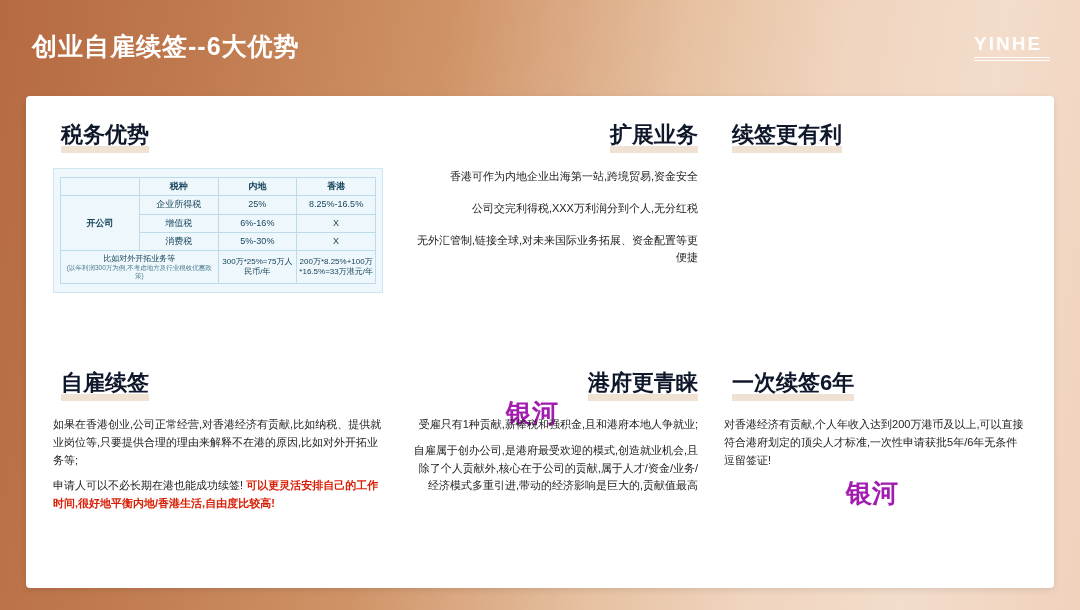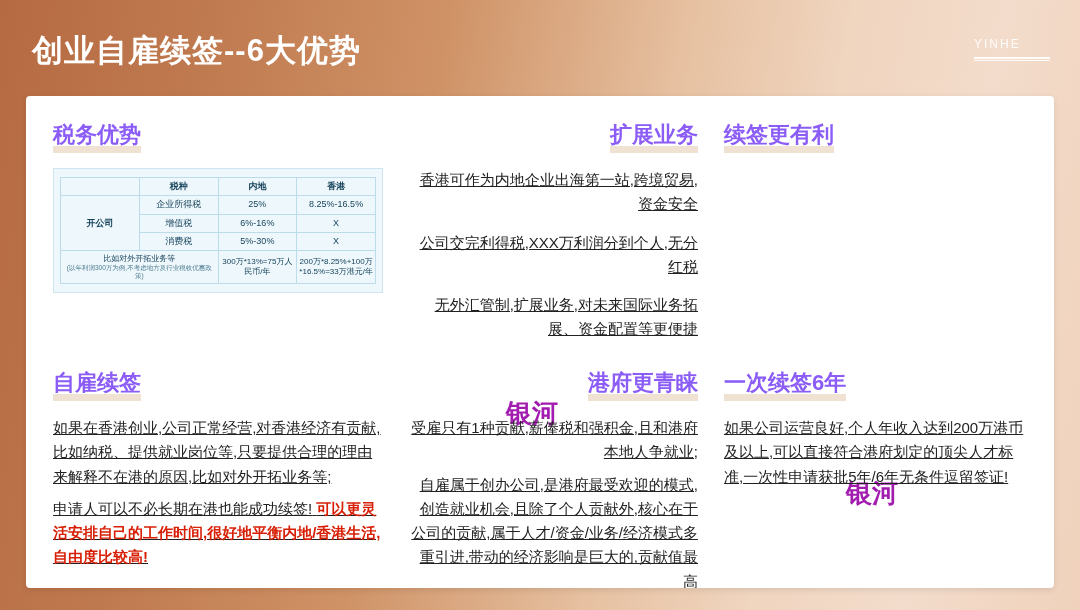--- a/index.html
+++ b/index.html
@@ -15,38 +15,38 @@
     position: relative;
   }
   .slide {
     position: absolute;
     inset: 0;
   }
   .title {
     position: absolute;
     left: 32px;
     top: 30px;
-    font-size: 31px;
+    font-size: 25px;
     font-weight: bold;
     color: #ffffff;
     letter-spacing: 1px;
     white-space: nowrap;
   }
   .logo {
     position: absolute;
     right: 30px;
     top: 34px;
     width: 76px;
     height: 32px;
     color: #ffffff;
     opacity: .95;
   }
   .logo-mark {
-    font-size: 12px;
-    font-weight: normal;
+    font-size: 19px;
+    font-weight: bold;
     letter-spacing: 2px;
     line-height: 20px;
   }
   .logo-bars {
     height: 4px;
     margin-top: 3px;
     background: repeating-linear-gradient(to bottom, #fff 0px, #fff 1.5px, transparent 1.5px, transparent 3px);
   }
   .card {
     position: absolute;
@@ -70,43 +70,42 @@
   .col { position: absolute; }
   .c1 { left: 27px; width: 330px; }
   .c2 { left: 382px; width: 290px; text-align: right; }
   .c3 { left: 698px; width: 300px; }
   .row1 { top: 24px; }
   .row2 { top: 272px; }
 
   .h {
     font-size: 22px;
     font-weight: bold;
-    color: #8b5cf6;
-    margin: 0 0 6px 0;
+    color: #0f172a;
+    margin: 0 0 6px 8px;
     display: inline-block;
     position: relative;
     white-space: nowrap;
   }
   .h::after {
     content: "";
     position: absolute;
     left: 0;
     right: 0;
     bottom: -3px;
     height: 7px;
     background: #efe2d2;
     z-index: -1;
   }
   .h-wrap { position: relative; z-index: 1; margin-bottom: 12px; }
 
   .body-text {
-    font-size: 15px;
+    font-size: 11px;
     line-height: 1.62;
     color: #222;
-    text-decoration: underline;
   }
   .body-text p { margin: 0 0 14px 0; }
   .body-text p:last-child { margin-bottom: 0; }
   .red {
     color: #d81f06;
     font-weight: bold;
   }
   .tight p { margin-bottom: 8px; }
 
   
@@ -180,34 +179,34 @@
           <tr>
             <td>消费税</td>
             <td>5%-30%</td>
             <td>X</td>
           </tr>
           <tr class="note-row">
             <td colspan="2" class="note-label">
               <span>比如对外开拓业务等</span>
               <span class="note-sub">(以年利润300万为例,不考虑地方及行业税收优惠政策)</span>
             </td>
-            <td>300万*13%=75万人民币/年</td>
+            <td>300万*25%=75万人民币/年</td>
             <td>200万*8.25%+100万*16.5%=33万港元/年</td>
           </tr>
         </tbody>
           </table>
       </div>
     </div>
 
     <div class="col c2 row1">
       <div class="h-wrap"><span class="h">扩展业务</span></div>
       <div class="body-text">
         <p>香港可作为内地企业出海第一站,跨境贸易,资金安全</p>
         <p>公司交完利得税,XXX万利润分到个人,无分红税</p>
-        <p>无外汇管制,扩展业务,对未来国际业务拓展、资金配置等更便捷</p>
+        <p>无外汇管制,链接全球,对未来国际业务拓展、资金配置等更便捷</p>
       </div>
     </div>
 
     <div class="col c3 row1">
       <div class="h-wrap"><span class="h">续签更有利</span></div>
     </div>
 
     <div class="col c1 row2">
       <div class="h-wrap"><span class="h">自雇续签</span></div>
       <div class="body-text tight">
@@ -220,18 +219,18 @@
       <div class="h-wrap"><span class="h">港府更青睐</span></div>
       <div class="body-text tight">
         <p>受雇只有1种贡献,薪俸税和强积金,且和港府本地人争就业;</p>
         <p>自雇属于创办公司,是港府最受欢迎的模式,创造就业机会,且除了个人贡献外,核心在于公司的贡献,属于人才/资金/业务/经济模式多重引进,带动的经济影响是巨大的,贡献值最高</p>
       </div>
     </div>
 
     <div class="col c3 row2">
       <div class="h-wrap"><span class="h">一次续签6年</span></div>
       <div class="body-text">
-        <p>如果公司运营良好,个人年收入达到200万港币及以上,可以直接符合港府划定的顶尖人才标准,一次性申请获批5年/6年无条件逗留签证!</p>
+        <p>对香港经济有贡献,个人年收入达到200万港币及以上,可以直接符合港府划定的顶尖人才标准,一次性申请获批5年/6年无条件逗留签证!</p>
       </div>
     </div>
 
   </div>
 </div>
 
 </body></html>

